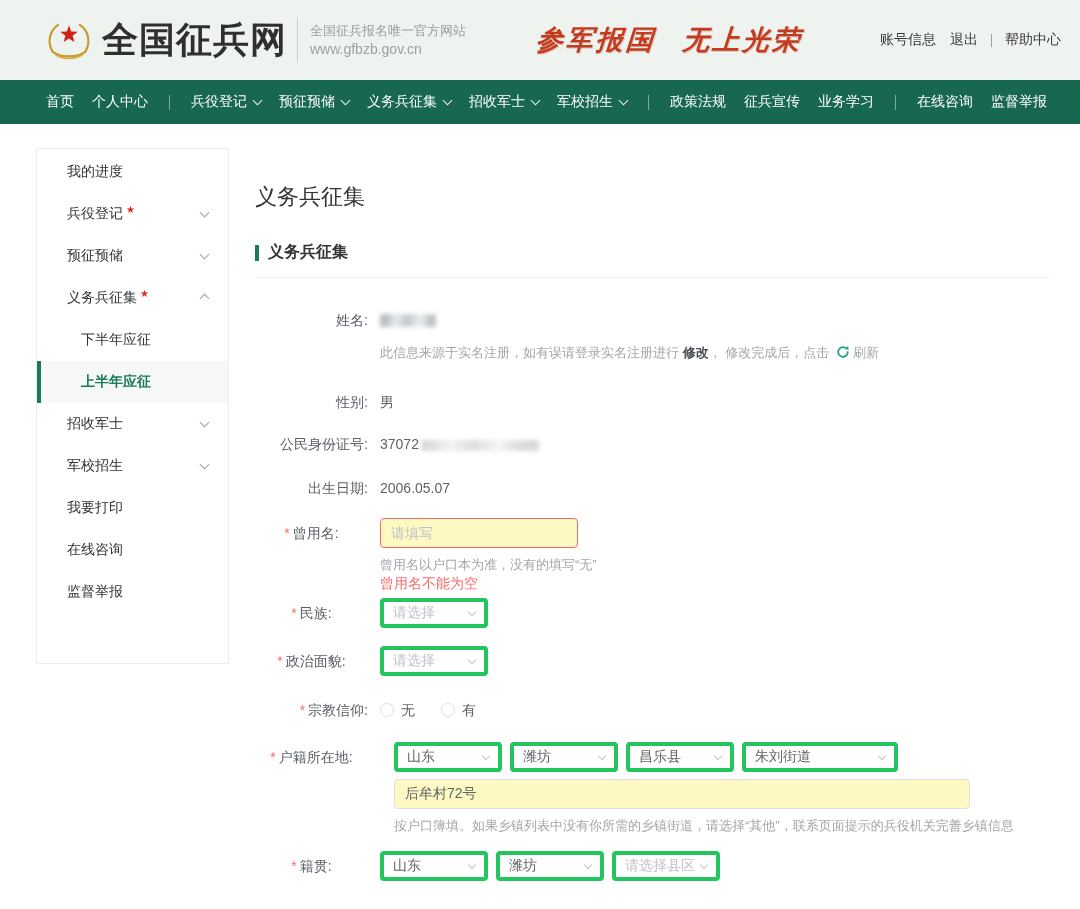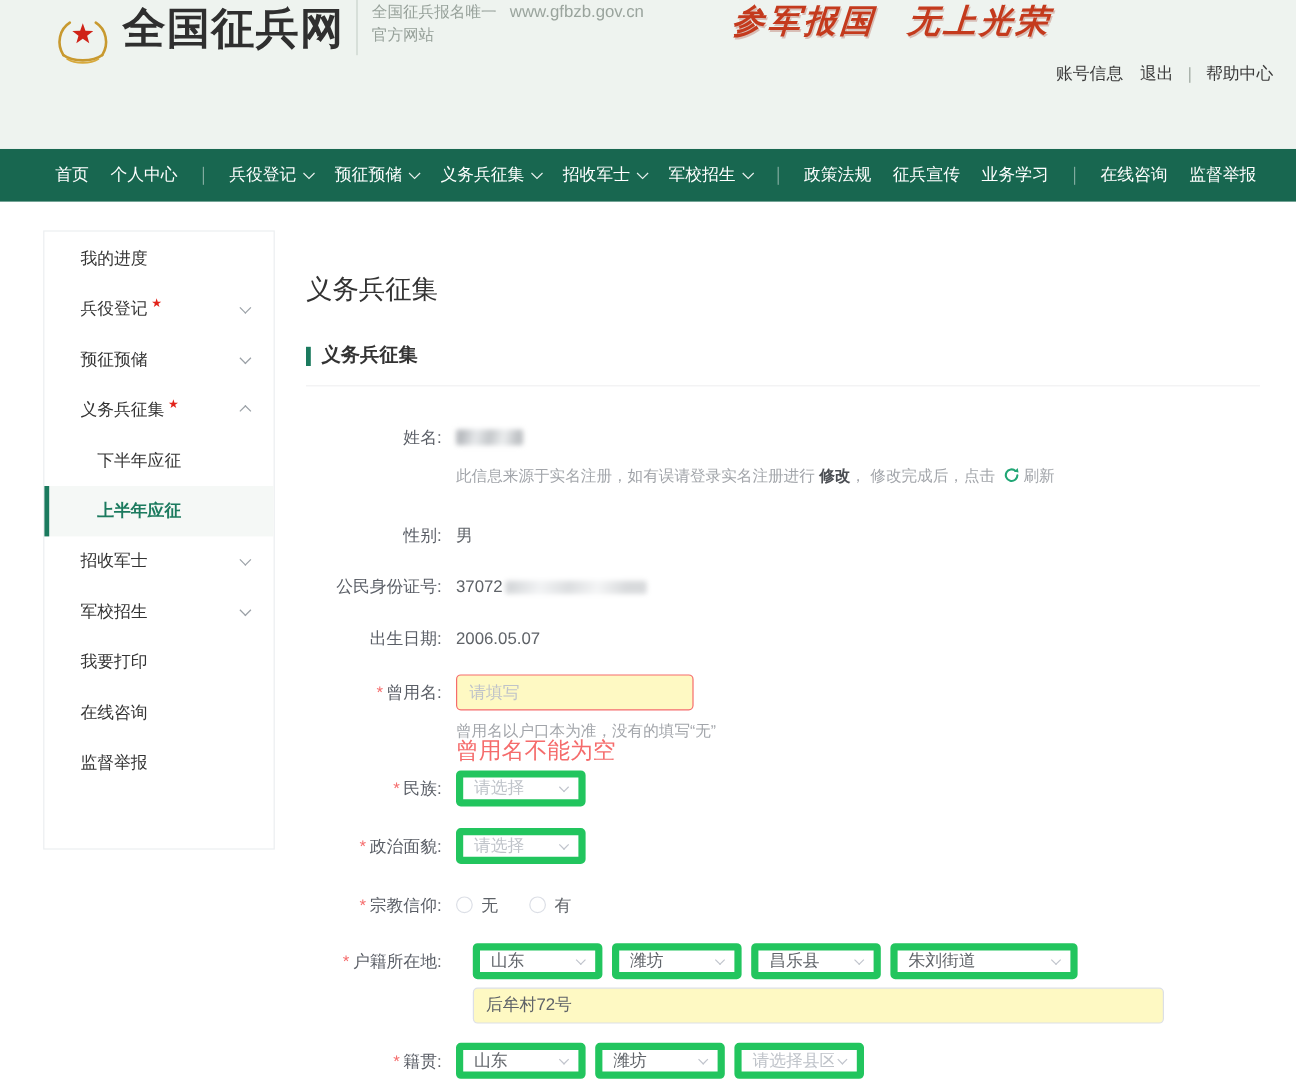--- a/index.html
+++ b/index.html
@@ -1,24 +1,24 @@
 <!DOCTYPE html>
 <html><head>
 <meta charset="utf-8">
 <style>
   * { margin:0; padding:0; box-sizing:border-box; }
   html,body { width:1080px; height:909px; overflow:hidden; background:#fff;
     font-family:"Liberation Sans","DejaVu Sans",sans-serif; color:#333; }
 
   
-  .top-header { height:124px; background:#eef3ef; display:flex; padding:0 10px 0 42px; position:relative; }
+  .top-header { height:80px; background:#eef3ef; display:flex; align-items:center; padding:0 10px 0 42px; position:relative; }
   .emblem { width:54px; height:68px; flex:0 0 auto; }
   .site-name { font-family:"Liberation Serif","DejaVu Serif",serif; font-size:36px; font-weight:700; color:#2f2f2f; letter-spacing:1px; margin-left:6px; white-space:nowrap; }
   .hdr-divider { width:1px; height:46px; background:#c8d2ca; margin:0 12px 0 10px; }
-  .tagline-box { display:flex; flex-direction:row; justify-content:center; line-height:19px; }
+  .tagline-box { display:flex; flex-direction:column; justify-content:center; line-height:19px; }
   .tagline-1 { font-size:13px; color:#97a19a; }
   .tagline-2 { font-size:14px; color:#9aa49d; }
   .slogan { margin-left:70px; font-family:"DejaVu Serif","Liberation Serif",serif; font-style:italic; font-weight:900; font-size:27px; color:#c43a1d; letter-spacing:3px; word-spacing:14px; white-space:nowrap; text-shadow:1px 1px 0 rgba(150,30,10,.25); transform:skewX(-4deg); }
   .hdr-links { margin-left:auto; display:flex; align-items:center; font-size:14px; color:#3a3a3a; white-space:nowrap; padding-right:2px; }
   .hdr-links .lnk { cursor:pointer; margin:0 7px; }
   .lnk-sep { width:1px; height:13px; background:#9aa39c; margin:0 6px; }
 
   
   .main-nav { height:44px; background:#186750; display:flex; align-items:center; padding-left:37px; color:#fff; font-size:14px; }
   .nav-item { display:flex; align-items:center; margin:0 9px; cursor:pointer; white-space:nowrap; }
@@ -40,38 +40,38 @@
   .content { flex:1 1 auto; margin-left:26px; padding-right:30px; }
   .page-title { font-size:22px; font-weight:500; color:#333; margin-top:34px; line-height:30px; }
   .section-head { margin-top:30px; padding-bottom:14px; border-bottom:1px solid #f0f1f2; display:flex; align-items:center; }
   .green-bar { width:4px; height:16px; background:#1b7a5e; margin-right:9px; }
   .section-title { font-size:16px; font-weight:700; color:#333; }
 
   
   .form { margin-top:32px; font-size:14px; color:#5f6368; }
   .form-row { display:flex; align-items:flex-start; }
   .form-label { width:113px; flex:0 0 auto; text-align:right; color:#5a5e66; line-height:20px; white-space:nowrap; }
-  .ctl-row .form-label { line-height:30px; }
+  .ctl-row .form-label { line-height:30px;text-align:center; }
   .form-value { margin-left:12px; line-height:20px; color:#5f6368; }
   .req { color:#f56c6c; margin-right:3px; }
   .note { color:#a2a5aa; font-size:13px; line-height:18px; }
-  .err-text { color:#f56c6c; font-size:19px; line-height:18px; }
+  .err-text { color:#f56c6c; font-size:14px; line-height:18px; }
 
   .blur-name { display:inline-block; width:56px; height:13px; border-radius:2px; vertical-align:middle; margin-top:-2px;
     background:linear-gradient(100deg,#b9bcc0 10%,#e7e9eb 30%,#c4c7ca 50%,#eceeef 70%,#bfc2c5 90%); filter:blur(2px); }
   .blur-id { display:inline-block; width:118px; height:11px; border-radius:2px; vertical-align:middle; margin-left:2px; opacity:.4;
     background:linear-gradient(100deg,#9aa0a6 5%,#dfe2e5 25%,#a8adb2 45%,#e4e6e8 65%,#9fa4a9 85%); filter:blur(2px); }
 
   .txt { height:30px; border:1px solid #dcdfe6; border-radius:4px; padding:0 10px; font-size:14px; color:#5f6368; outline:none; background:#fef9c3; font-family:inherit; }
   .txt::placeholder { color:#bfc3c9; }
   .txt.err { border-color:#f56c6c; }
   .w-small { width:198px; }
   .w-addr { width:576px; }
 
-  .select { height:30px; width:108px; border:6px solid #22c55e; border-radius:4px; background:#fff; display:flex; align-items:center; justify-content:space-between; padding:0 9px; cursor:pointer; }
+  .select { height:30px; width:108px; border:4px solid #22c55e; border-radius:4px; background:#fff; display:flex; align-items:center; justify-content:space-between; padding:0 9px; cursor:pointer; }
   .select.w-town { width:156px; }
   .select .sel-text { font-size:14px; color:#5f6368; white-space:nowrap; overflow:hidden; }
   .select .sel-text.ph { color:#bfc3c9; }
   .select .chev { color:#c0c4cc; width:6px; height:6px; margin-top:-2px; margin-left:4px; flex:0 0 auto; }
 
   .radio-group { display:flex; align-items:center; line-height:20px; }
   .radio-opt { display:flex; align-items:center; margin-right:26px; cursor:pointer; }
   .radio-circle { width:14px; height:14px; border:1px solid #dcdfe6; border-radius:50%; background:#fff; margin-right:7px; flex:0 0 auto; }
 
   .mod-link { color:#4a4d52; font-weight:700; cursor:pointer; }
@@ -293,20 +293,21 @@
             <div class="select sel-gap">
                 <span class="sel-text">昌乐县</span>
                 <span class="chev"></span>
               </div>
             <div class="select w-town">
                 <span class="sel-text">朱刘街道</span>
                 <span class="chev"></span>
               </div>
           </div>
           <input class="txt w-addr" style="margin-top: 7px;" value="后牟村72号">
+          <div class="note" style="margin-top:8px;">按户口簿填。如果乡镇列表中没有你所需的乡镇街道，请选择“其他”，联系页面提示的兵役机关完善乡镇信息</div>
         </div>
       </div>
 
       <div class="form-row ctl-row">
         <div class="form-label"><span class="req">*</span><span>籍贯:</span></div>
         <div class="row-gap" style="margin-left:12px;">
           <div class="select sel-gap">
               <span class="sel-text">山东</span>
               <span class="chev"></span>
             </div>

